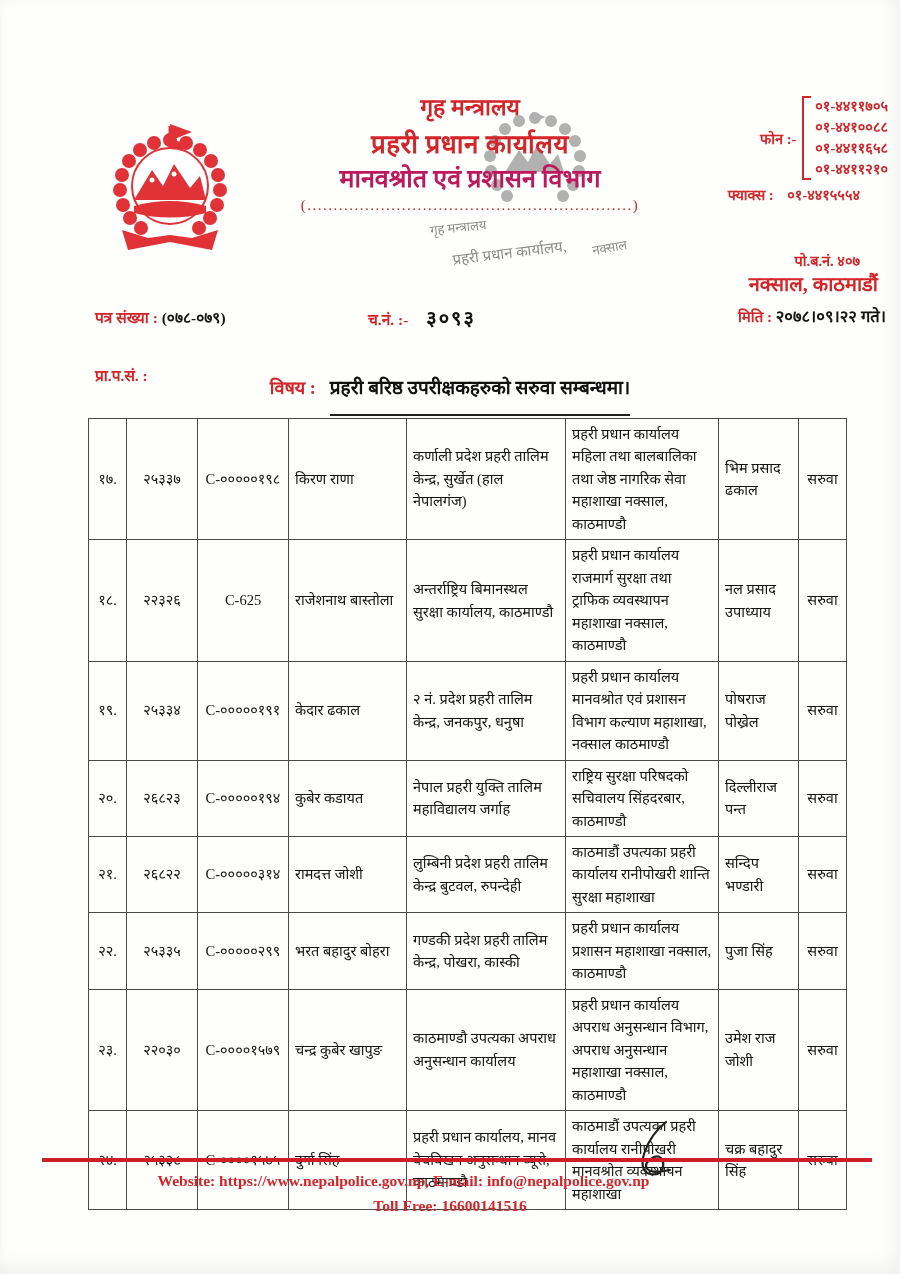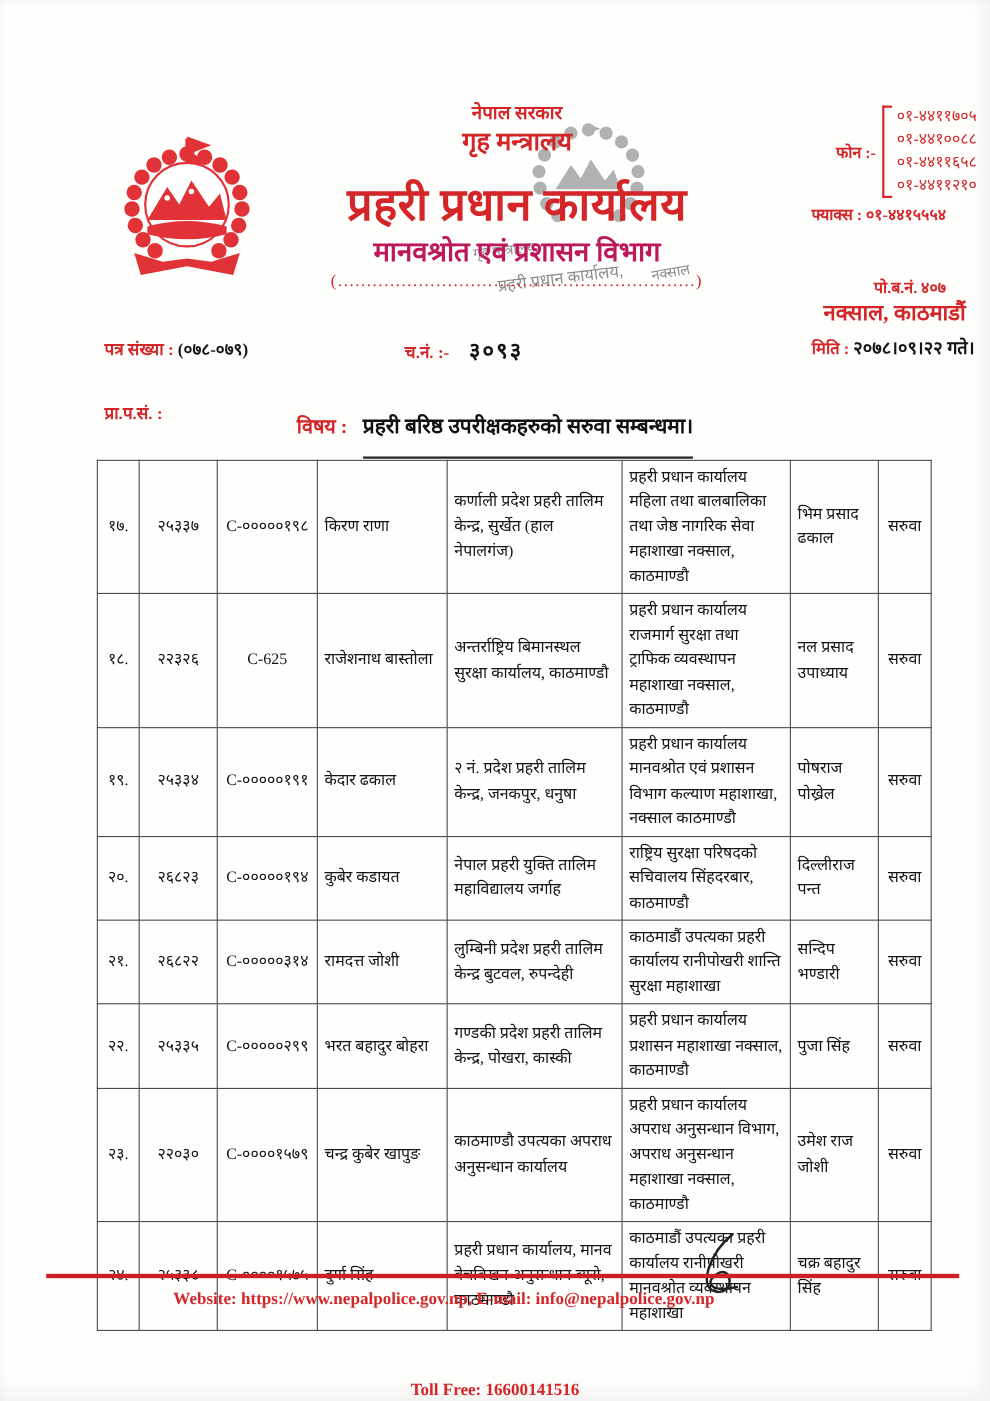--- a/index.html
+++ b/index.html
@@ -12,33 +12,33 @@
   }
   .abs{position:absolute;}
   .red{color:var(--red);}
   .b{font-weight:bold;}
   
   .logo{left:100px;top:118px;width:140px;height:145px;}
   
   .hdr{left:230px;top:92px;width:480px;text-align:center;line-height:1.25;}
   .hdr .gov{font-size:17px;}
   .hdr .ministry{font-size:23px;margin-top:2px;}
-  .hdr .office{font-size:41px;margin-top:17px;letter-spacing:.5px;}
+  .hdr .office{font-size:26px;margin-top:6px;letter-spacing:.5px;}
   .hdr .dept{font-size:25px;margin-top:2px;color:#be185d;}
   .hdr .dots{font-size:15px;color:var(--red);letter-spacing:1.5px;line-height:1.1;margin-top:2px;white-space:nowrap;overflow:hidden;}
   .hdr .branch{font-size:20px;margin-top:0px;color:#111;}
   
   .stamp{left:420px;top:100px;width:230px;height:190px;pointer-events:none;opacity:.55;}
   .stamp-text{color:#3c3c3c;font-size:13px;white-space:nowrap;opacity:.6;}
   
   .contact{right:12px;top:96px;width:260px;font-size:14.5px;}
   .phone-wrap{display:flex;justify-content:flex-end;align-items:center;gap:4px;}
   .phone-label{color:var(--red);font-weight:bold;margin-right:2px;}
   .phone-bracket{width:7px;align-self:stretch;border-left:2px solid var(--red);border-top:2px solid var(--red);border-bottom:2px solid var(--red);}
-  .phone-nums div{color:var(--red);font-weight:normal;line-height:1.45;text-align:left;}
+  .phone-nums div{color:var(--red);font-weight:bold;line-height:1.45;text-align:left;}
   .fax{margin-top:4px;text-align:right;color:var(--red);font-weight:bold;padding-right:28px;}
   .pobox{right:40px;top:250px;font-size:14.5px;}
   .city{right:22px;top:270px;font-size:20px;}
   .dateline{right:14px;top:304px;font-size:15px;}
   .dateline .val{color:#151515;font-size:16.5px;font-weight:bold;margin-top:15px;}
   
   .refno{left:95px;top:306px;font-size:15.5px;}
   .refno .val{color:#161616;font-weight:bold;}
   .chno{left:368px;top:304px;font-size:15.5px;}
   .chno .val{color:#131313;font-size:20px;font-weight:bold;letter-spacing:2px;}
@@ -52,21 +52,21 @@
   table.doc td{
     border:1.4px solid var(--line);vertical-align:middle;
     font-size:14.5px;line-height:1.55;color:#141414;
     padding:4px 6px;word-wrap:break-word;
   }
   td.c{text-align:center;}
   
   .sig{left:608px;top:1118px;width:100px;height:60px;}
   .footline{left:42px;top:1158px;width:830px;height:4px;background:#cf1f24;}
   .weblink{left:0;top:1172px;width:807px;text-align:center;color:var(--red);font-weight:bold;font-size:15.5px;}
-  .tollfree{left:0;top:1255px;width:900px;text-align:center;color:var(--red);font-weight:bold;font-size:15.5px;}
+  .tollfree{left:0;top:1197px;width:900px;text-align:center;color:var(--red);font-weight:bold;font-size:15.5px;}
 </style>
 </head>
 <body>
 
 <div class="page">
 
   <svg class="abs logo" viewBox="0 0 140 145">
     <g fill="none" stroke="#e03237" stroke-width="3">
       <line x1="70" y1="8" x2="70" y2="40"></line>
     </g>
@@ -131,41 +131,40 @@
       </g>
       <path d="M85 72 L99 50 L108 62 L117 45 L130 64 L138 54 L144 72 Z"></path>
       <path d="M112 12 L126 17 L113 22 Z"></path>
     </g>
   </svg>
   <div class="abs stamp-text" style="left:430px;top:218px;transform:rotate(-6deg);">गृह मन्त्रालय</div>
   <div class="abs stamp-text" style="left:452px;top:242px;transform:rotate(-7deg);font-size:15px;">प्रहरी प्रधान कार्यालय,</div>
   <div class="abs stamp-text" style="left:592px;top:238px;transform:rotate(-10deg);">नक्साल</div>
 
   <div class="abs hdr">
-    <div class="gov red b">नेपाल सरकार</div>
     <div class="ministry red b">गृह मन्त्रालय</div>
     <div class="office red b">प्रहरी प्रधान कार्यालय</div>
     <div class="dept b">मानवश्रोत एवं प्रशासन विभाग</div>
     <div class="dots">(..............................................................)</div>
   </div>
 
   <div class="abs contact">
     <div class="phone-wrap">
       <span class="phone-label">फोन :-</span>
       <div class="phone-bracket"></div>
       <div class="phone-nums">
         <div>०१-४४११७०५</div>
         <div>०१-४४१००८८</div>
         <div>०१-४४११६५८</div>
         <div>०१-४४११२१०</div>
       </div>
     </div>
     <div class="fax">
       <span>फ्याक्स :</span>
-      <span style="margin-left:0;">०१-४४१५५५४</span>
+      <span style="margin-left:10px;">०१-४४१५५५४</span>
     </div>
   </div>
 
   <div class="abs pobox red b">पो.ब.नं. ४०७</div>
   <div class="abs city red b">नक्साल, काठमाडौं</div>
   <div class="abs dateline">
     <span class="red b">मिति :</span>
     <span class="val">२०७८।०९।२२ गते।</span>
   </div>
 

